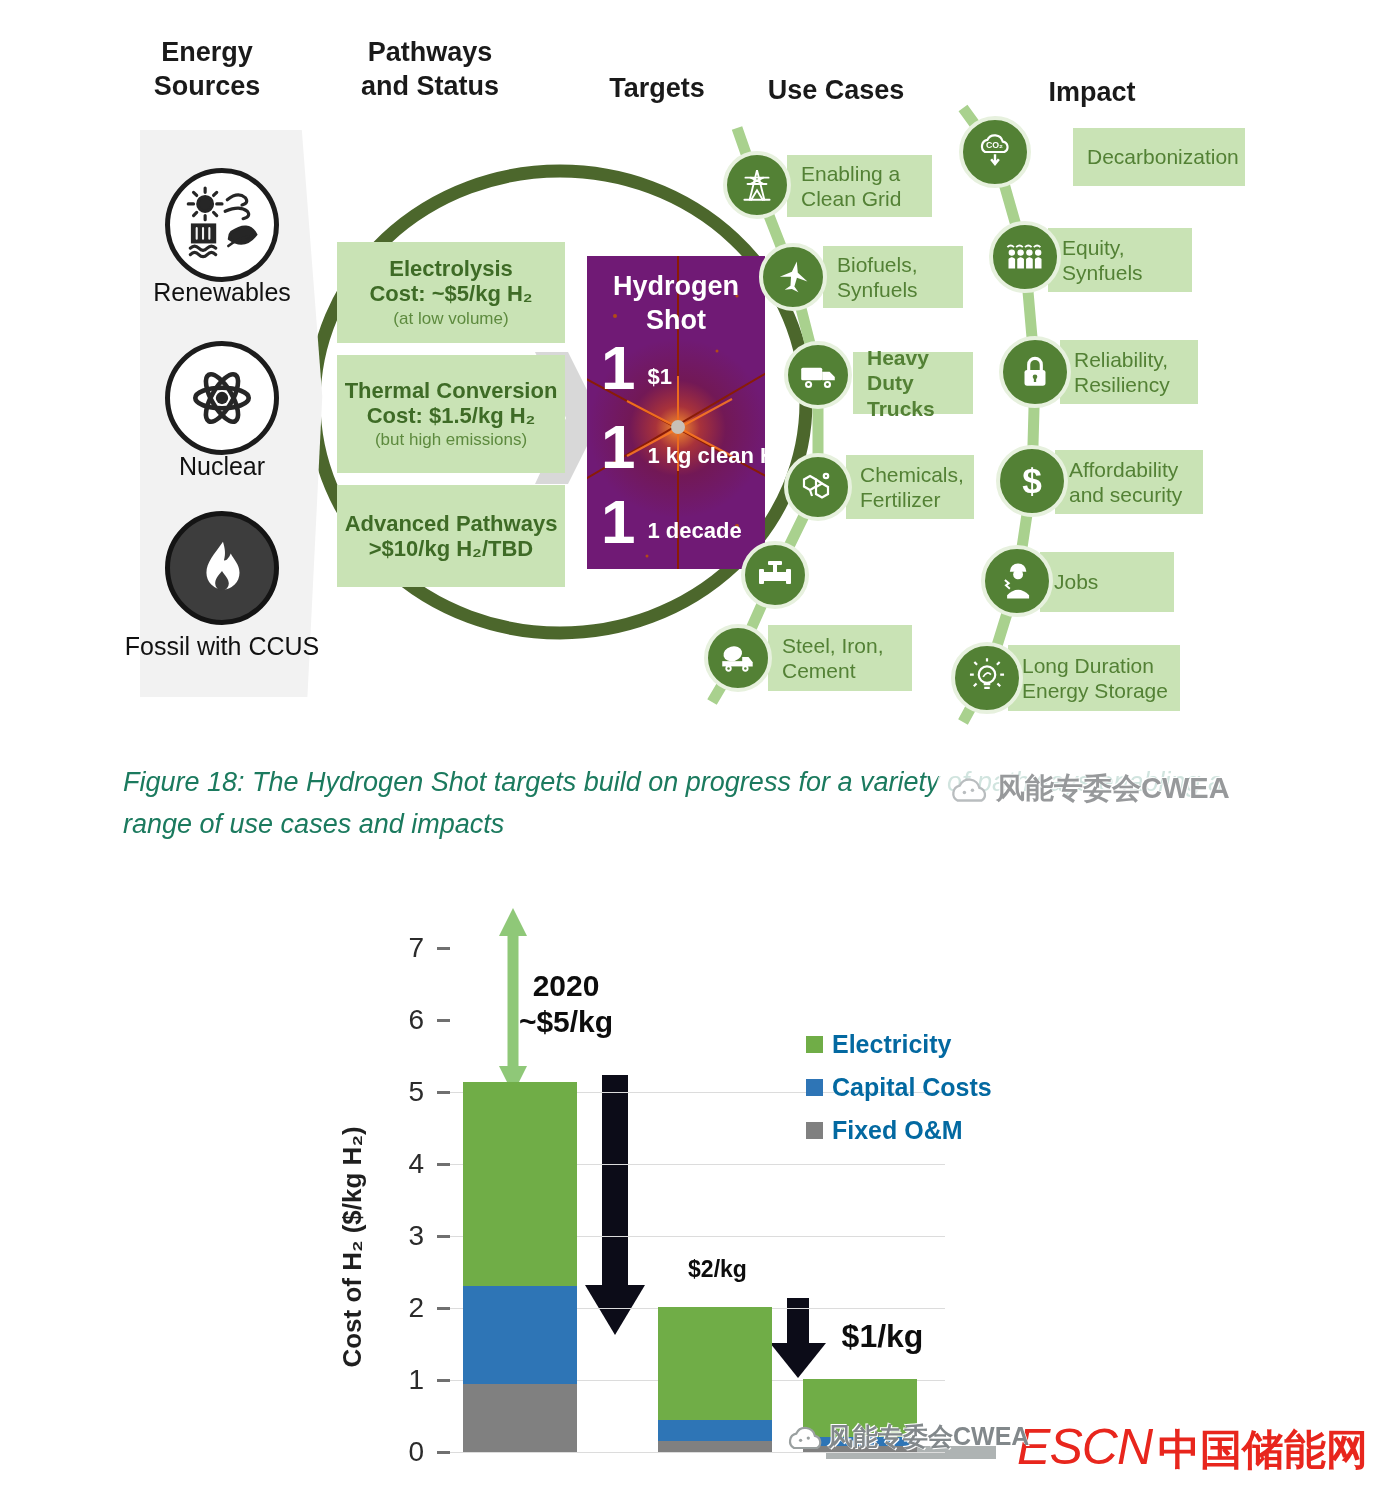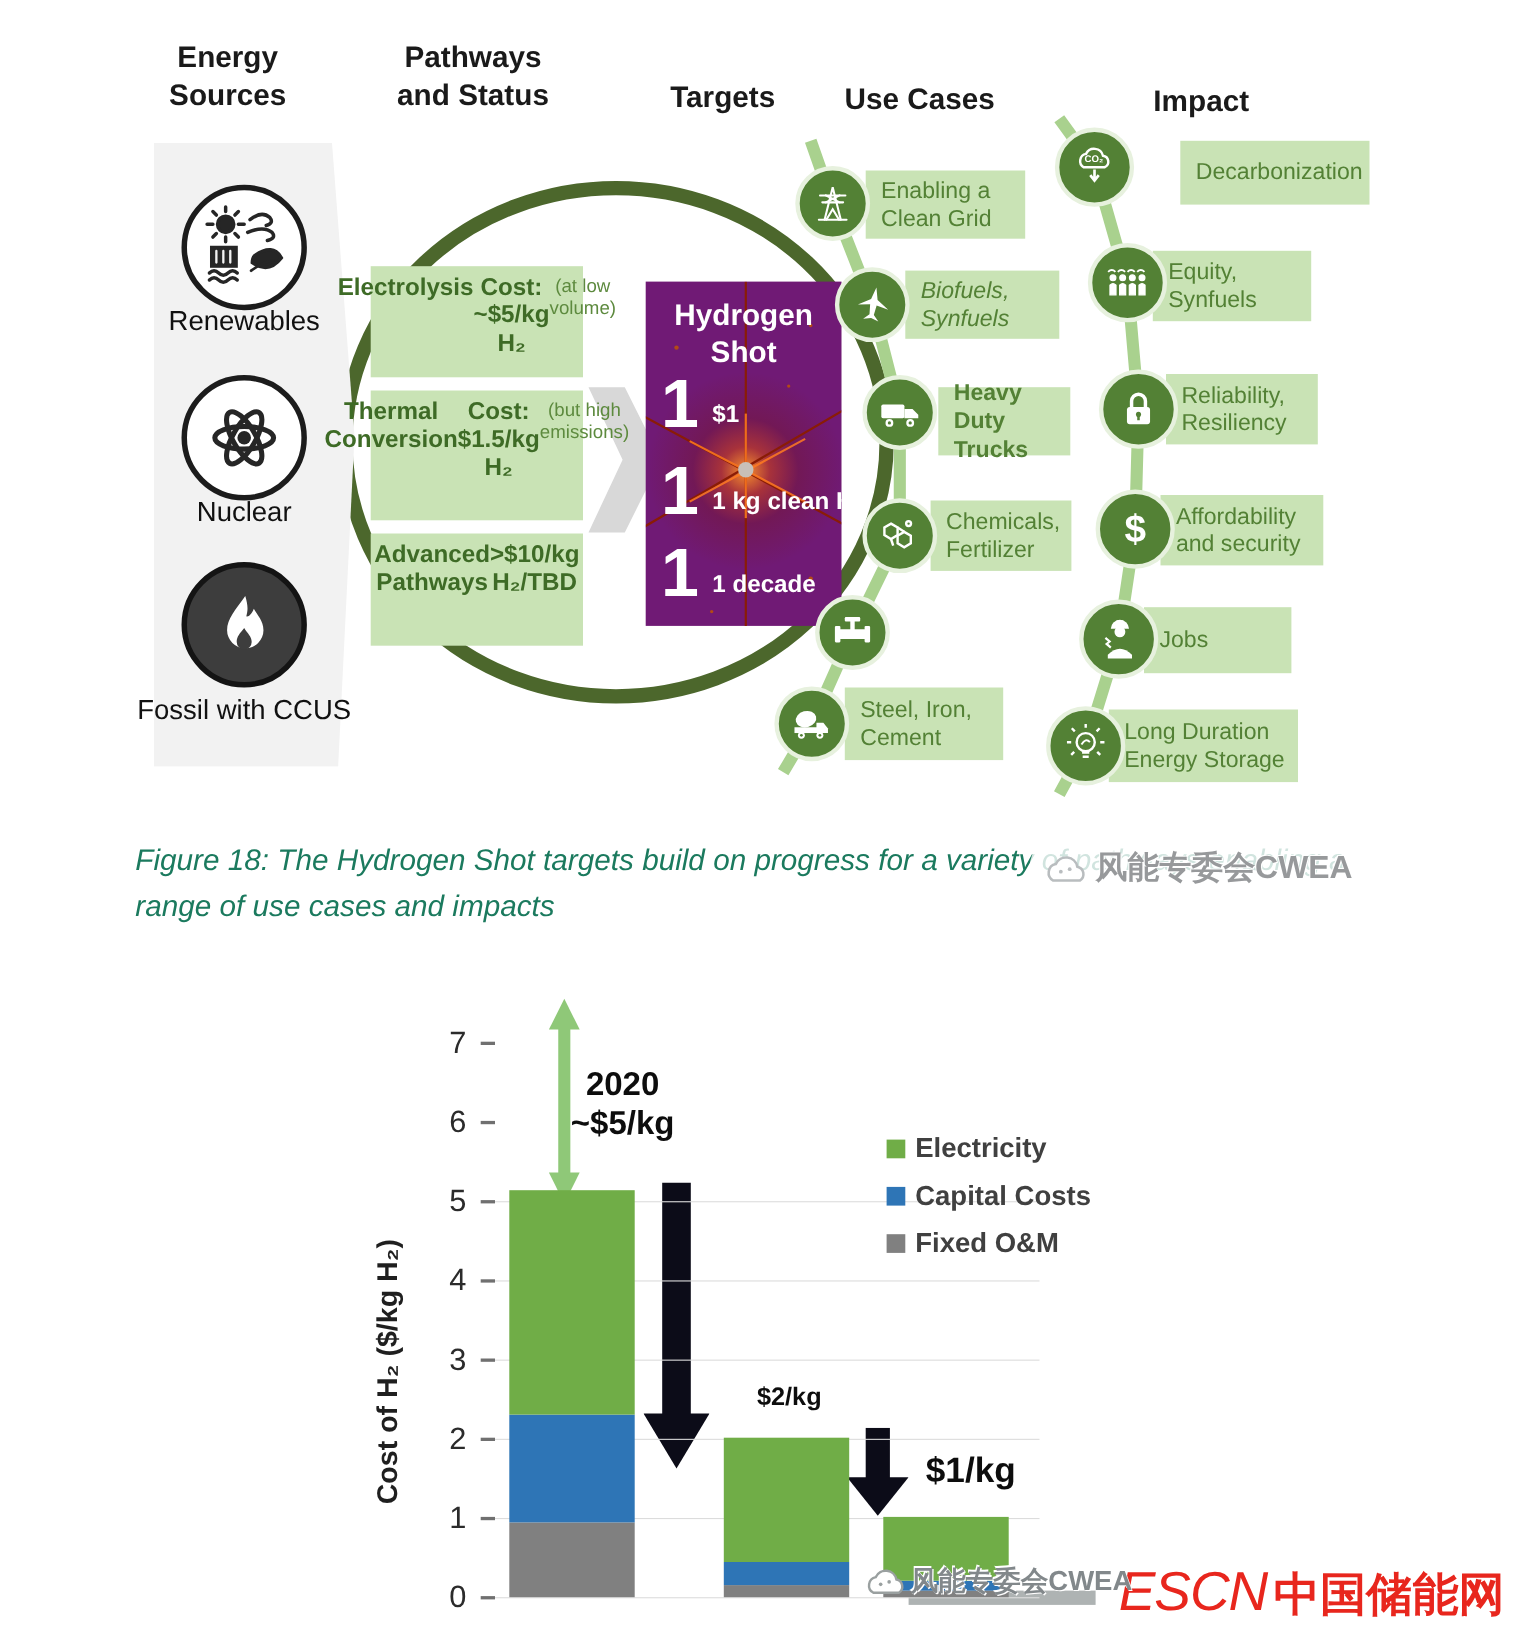--- a/index.html
+++ b/index.html
@@ -7,22 +7,22 @@
        font-family:"Liberation Sans","DejaVu Sans",sans-serif;color:#1a1a1a;}
   .abs{position:absolute;}
   
   .hdr{position:absolute;font-weight:bold;font-size:27px;line-height:1.25;text-align:center;color:#1a1a1a;}
   .panel{position:absolute;left:140px;top:130px;width:186px;height:567px;background:#f2f2f2;
          clip-path:polygon(0 0,87% 0,98% 47%,90% 100%,0 100%);}
   .src-circle{position:absolute;width:114px;height:114px;border-radius:50%;background:#fff;
               border:5px solid #1c1c1c;box-sizing:border-box;display:flex;align-items:center;justify-content:center;}
   .src-circle.dark{background:#3d3d3d;border-color:#141414;}
   .src-label{position:absolute;width:220px;text-align:center;font-size:25px;color:#111;}
-  .pbox{position:absolute;left:337px;width:193px;background:#c9e3b5;color:#3e6b26;text-align:center;
-        display:flex;flex-direction:row;justify-content:center;padding:6px 4px;box-sizing:border-box;}
+  .pbox{position:absolute;left:337px;width:228px;background:#c9e3b5;color:#3e6b26;text-align:center;
+        display:flex;flex-direction:column;justify-content:center;padding:6px 4px;box-sizing:border-box;}
   .pbox .t,.pbox .c{font-weight:bold;font-size:22px;line-height:1.15;}
   .pbox .n{font-size:17px;line-height:1.2;color:#5d8a3e;margin-top:2px;}
   .hbox{position:absolute;left:587px;top:256px;width:178px;height:313px;background:#701a75;overflow:hidden;}
   .hbox .glow{position:absolute;left:0;top:0;width:100%;height:100%;
       background:radial-gradient(circle at 51% 55%, rgba(255,150,40,.95) 0px, rgba(214,70,10,.55) 22px, rgba(120,20,5,.28) 48px, rgba(0,0,0,0) 90px);}
   .hbox .title{position:absolute;left:0;top:14px;width:100%;text-align:center;color:#fff;font-weight:bold;
       font-size:27px;line-height:1.25;z-index:3;}
   .hrow{position:absolute;left:14px;width:160px;display:flex;align-items:flex-end;color:#fff;z-index:3;}
   .hrow .big{font-size:62px;font-weight:bold;line-height:.9;}
   .hrow .sm{font-size:22px;font-weight:bold;margin:0 0 6px 12px;white-space:nowrap;}
@@ -41,21 +41,21 @@
   #chart{position:absolute;left:0;top:890px;width:1378px;height:609px;}
   .gridline{position:absolute;left:448px;width:497px;height:1px;background:#dcdcdc;}
   .ytick{position:absolute;left:374px;width:50px;text-align:right;font-size:28px;color:#2b2b2b;height:32px;line-height:32px;}
   .ydash{position:absolute;left:437px;width:13px;height:3px;background:#707070;}
   .ylabel{position:absolute;left:352px;top:357px;transform:translate(-50%,-50%) rotate(-90deg);
           font-size:26px;font-weight:bold;color:#1f1f1f;white-space:nowrap;}
   .barseg{position:absolute;}
   .ann{position:absolute;text-align:center;font-weight:bold;color:#0d0d0d;}
   .legend-item{position:absolute;display:flex;align-items:center;}
   .legend-swatch{width:17px;height:17px;margin-right:9px;flex:none;}
-  .legend-text{font-size:25px;font-weight:600;color:#404040;white-space:nowrap;}
+  .legend-text{font-size:25px;font-weight:600;color:#0369a1;white-space:nowrap;}
   .wm-chart-bar{position:absolute;left:826px;top:556px;width:170px;height:13px;background:#9aa0a0;opacity:.8;}
   .wm-chart-text{position:absolute;left:828px;top:530px;font-size:25px;font-weight:bold;color:#82888b;
       text-shadow:1px 1px 0 #fff,-1px -1px 0 #fff;white-space:nowrap;z-index:3;}
   
   .footer-logo{position:absolute;right:10px;top:1418px;display:flex;align-items:baseline;color:#e8261d;}
   .footer-logo .escn{font-size:50px;font-weight:400;font-style:italic;letter-spacing:-1px;margin-right:6px;}
   .footer-logo .site{font-size:42px;font-weight:bold;}
 </style>
 </head>
 <body>
@@ -163,21 +163,21 @@
         <span class="big">1</span>
         <span class="sm">1 kg clean H₂</span>
       </div>
       <div class="hrow" style="top:238px;">
         <span class="big">1</span>
         <span class="sm">1 decade</span>
       </div>
     </div>
 
     <div class="uc-label" style="left:787px;top:155px;width:145px;height:62px;">Enabling a Clean Grid</div>
-    <div class="uc-label" style="left:823px;top:246px;width:140px;height:62px;font-style:italic;">Biofuels, Synfuels</div>
+    <div class="uc-label" style="left:823px;top:246px;width:140px;height:62px;">Biofuels, Synfuels</div>
     <div class="uc-label" style="left:853px;top:352px;width:120px;height:62px;font-weight:bold;">Heavy Duty Trucks</div>
     <div class="uc-label" style="left:846px;top:455px;width:128px;height:64px;">Chemicals, Fertilizer</div>
     <div class="uc-label" style="left:768px;top:625px;width:144px;height:66px;">Steel, Iron, Cement</div>
 
     <div class="im-label" style="left:1073px;top:128px;width:172px;height:58px;">Decarbonization</div>
     <div class="im-label" style="left:1048px;top:228px;width:144px;height:64px;">Equity, Synfuels</div>
     <div class="im-label" style="left:1060px;top:340px;width:138px;height:64px;">Reliability, Resiliency</div>
     <div class="im-label" style="left:1055px;top:450px;width:148px;height:64px;">Affordability and security</div>
     <div class="im-label" style="left:1040px;top:552px;width:134px;height:60px;">Jobs</div>
     <div class="im-label" style="left:1008px;top:645px;width:172px;height:66px;">Long Duration Energy Storage</div>

